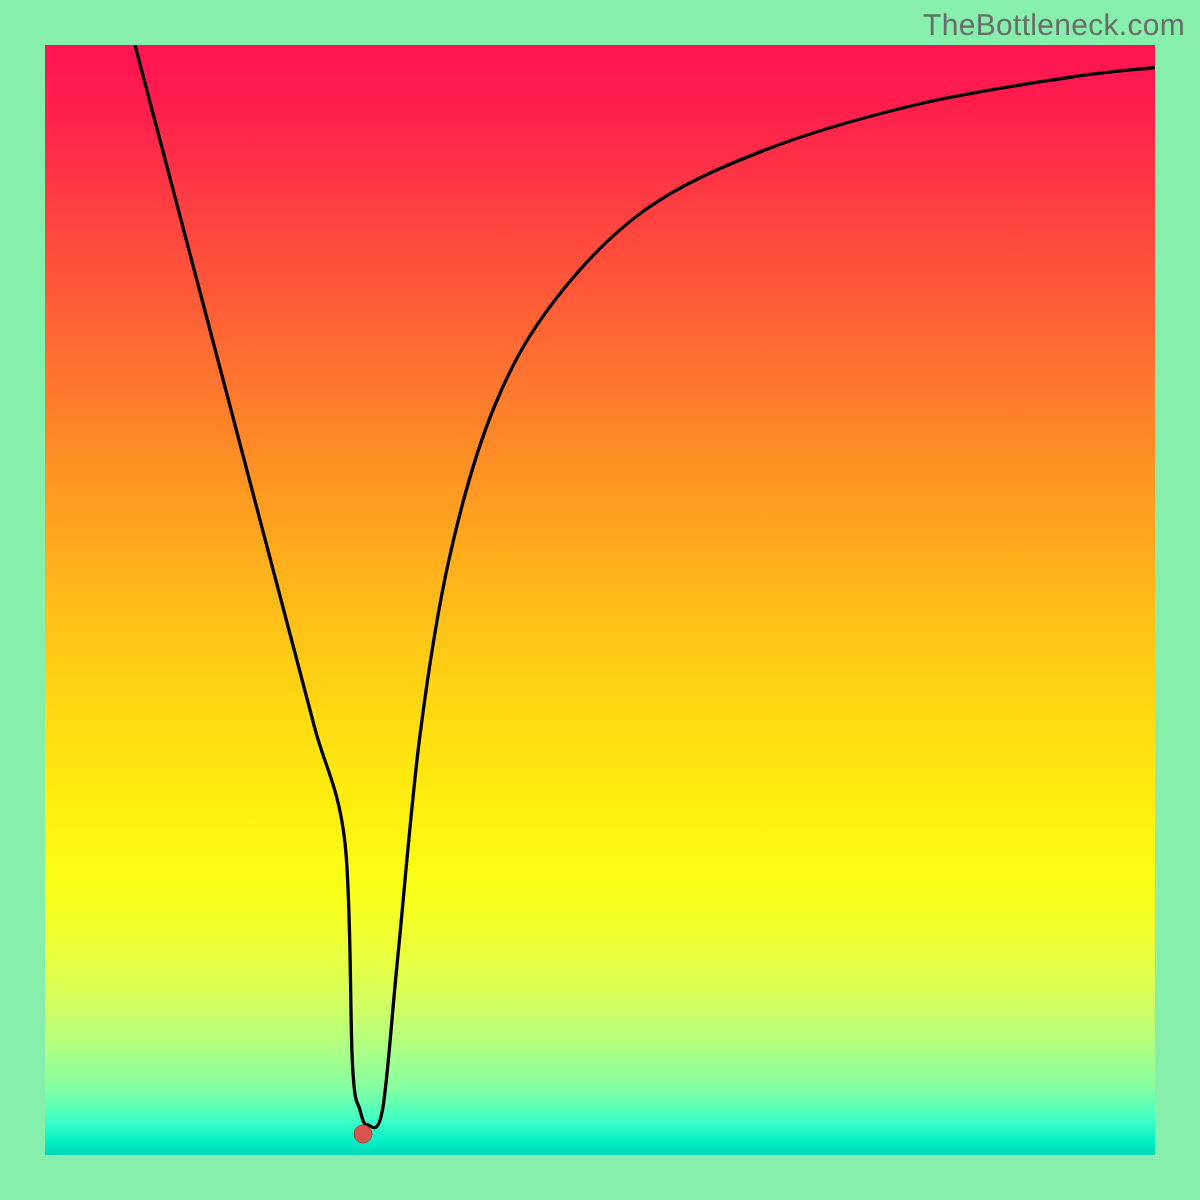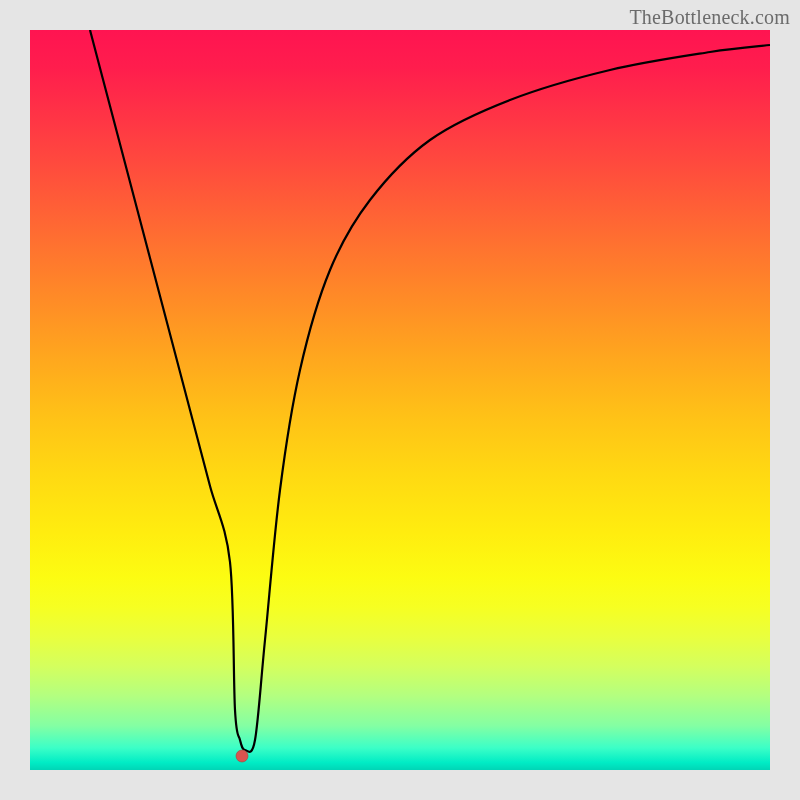--- a/index.html
+++ b/index.html
@@ -7,22 +7,21 @@
     padding: 0;
     width: 800px;
     height: 800px;
     overflow: hidden;
     font-family: Arial, sans-serif;
   }
   .chart-container {
     position: relative;
     width: 800px;
     height: 800px;
-    background: #e5e5e5;
-    font-family: Liberation Serif, serif;
+    background: #86efac;
   }
   .plot-area {
     position: absolute;
     left: 30px;
     top: 30px;
     width: 740px;
     height: 740px;
     background: linear-gradient(to bottom,
       #ff1451 0%,
       #ff1d4d 5%,

